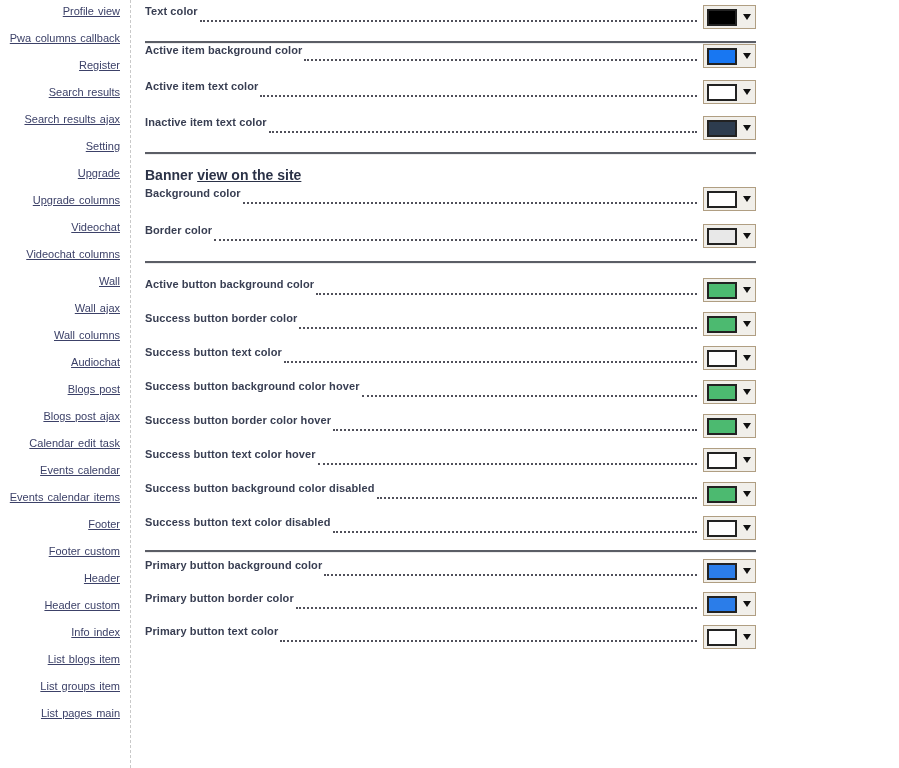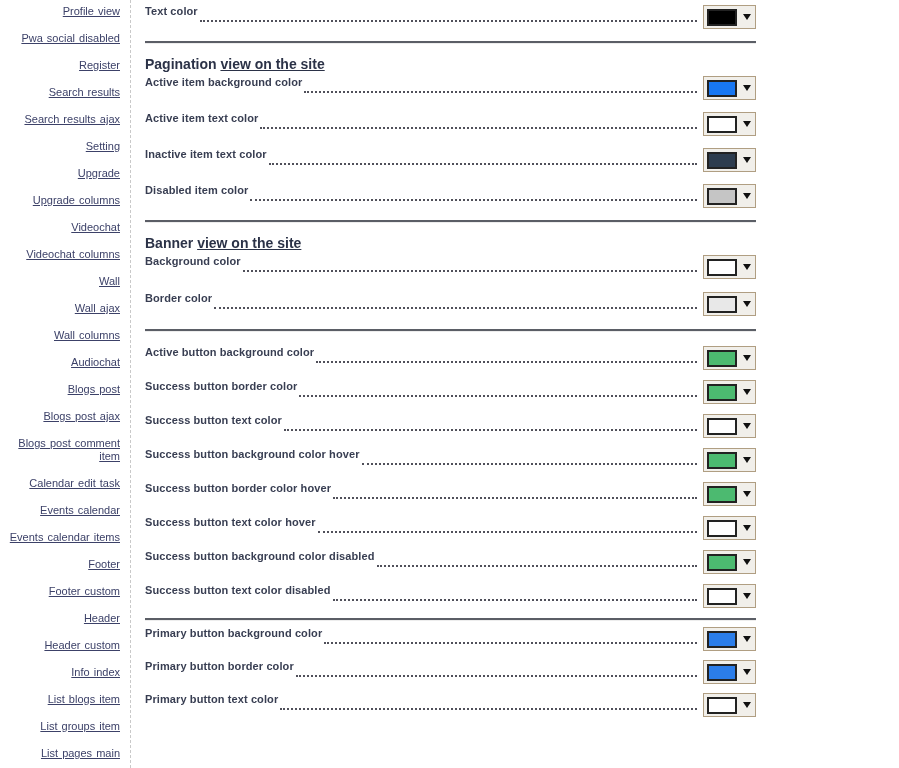--- a/index.html
+++ b/index.html
@@ -46,21 +46,21 @@
     border-left: 4px solid transparent; border-right: 4px solid transparent;
     border-top: 6px solid #111111; }
 </style>
 </head>
 <body>
 
 <div class="page">
   <div class="sidebar" id="sidebar">
   <a class="side-link">Profile view</a>
 
-  <a class="side-link">Pwa social disabled</a>
+  <a class="side-link">Pwa columns callback</a>
 
   <a class="side-link">Register</a>
 
   <a class="side-link">Search results</a>
 
   <a class="side-link">Search results ajax</a>
 
   <a class="side-link">Setting</a>
 
   <a class="side-link">Upgrade</a>
@@ -76,21 +76,20 @@
   <a class="side-link">Wall ajax</a>
 
   <a class="side-link">Wall columns</a>
 
   <a class="side-link">Audiochat</a>
 
   <a class="side-link">Blogs post</a>
 
   <a class="side-link">Blogs post ajax</a>
 
-  <a class="side-link">Blogs post comment item</a>
 
   <a class="side-link">Calendar edit task</a>
 
   <a class="side-link">Events calendar</a>
 
   <a class="side-link">Events calendar items</a>
 
   <a class="side-link">Footer</a>
 
   <a class="side-link">Footer custom</a>
@@ -113,24 +112,20 @@
     <span class="label">Text color</span>
     <span class="leader"></span>
     <span class="picker">
       <span class="swatch" style="background: rgb(0, 0, 0);"></span>
       <span class="arrow"></span>
     </span>
   </div>
 </div>
       <hr class="divider">
       <div class="section mb12">
-  <div class="section-head">
-    <span>Pagination</span>
-    <a>view on the site</a>
-  </div>
 
   <div class="row">
     <span class="label">Active item background color</span>
     <span class="leader"></span>
     <span class="picker">
       <span class="swatch" style="background: rgb(24, 119, 242);"></span>
       <span class="arrow"></span>
     </span>
   </div>
 
@@ -145,28 +140,20 @@
 
   <div class="row">
     <span class="label">Inactive item text color</span>
     <span class="leader"></span>
     <span class="picker">
       <span class="swatch" style="background: rgb(45, 60, 78);"></span>
       <span class="arrow"></span>
     </span>
   </div>
 
-  <div class="row">
-    <span class="label">Disabled item color</span>
-    <span class="leader"></span>
-    <span class="picker">
-      <span class="swatch" style="background: rgb(197, 197, 197);"></span>
-      <span class="arrow"></span>
-    </span>
-  </div>
 </div>
       <hr class="divider">
       <div class="section mb13">
   <div class="section-head">
     <span>Banner</span>
     <a>view on the site</a>
   </div>
 
   <div class="row">
     <span class="label">Background color</span>

